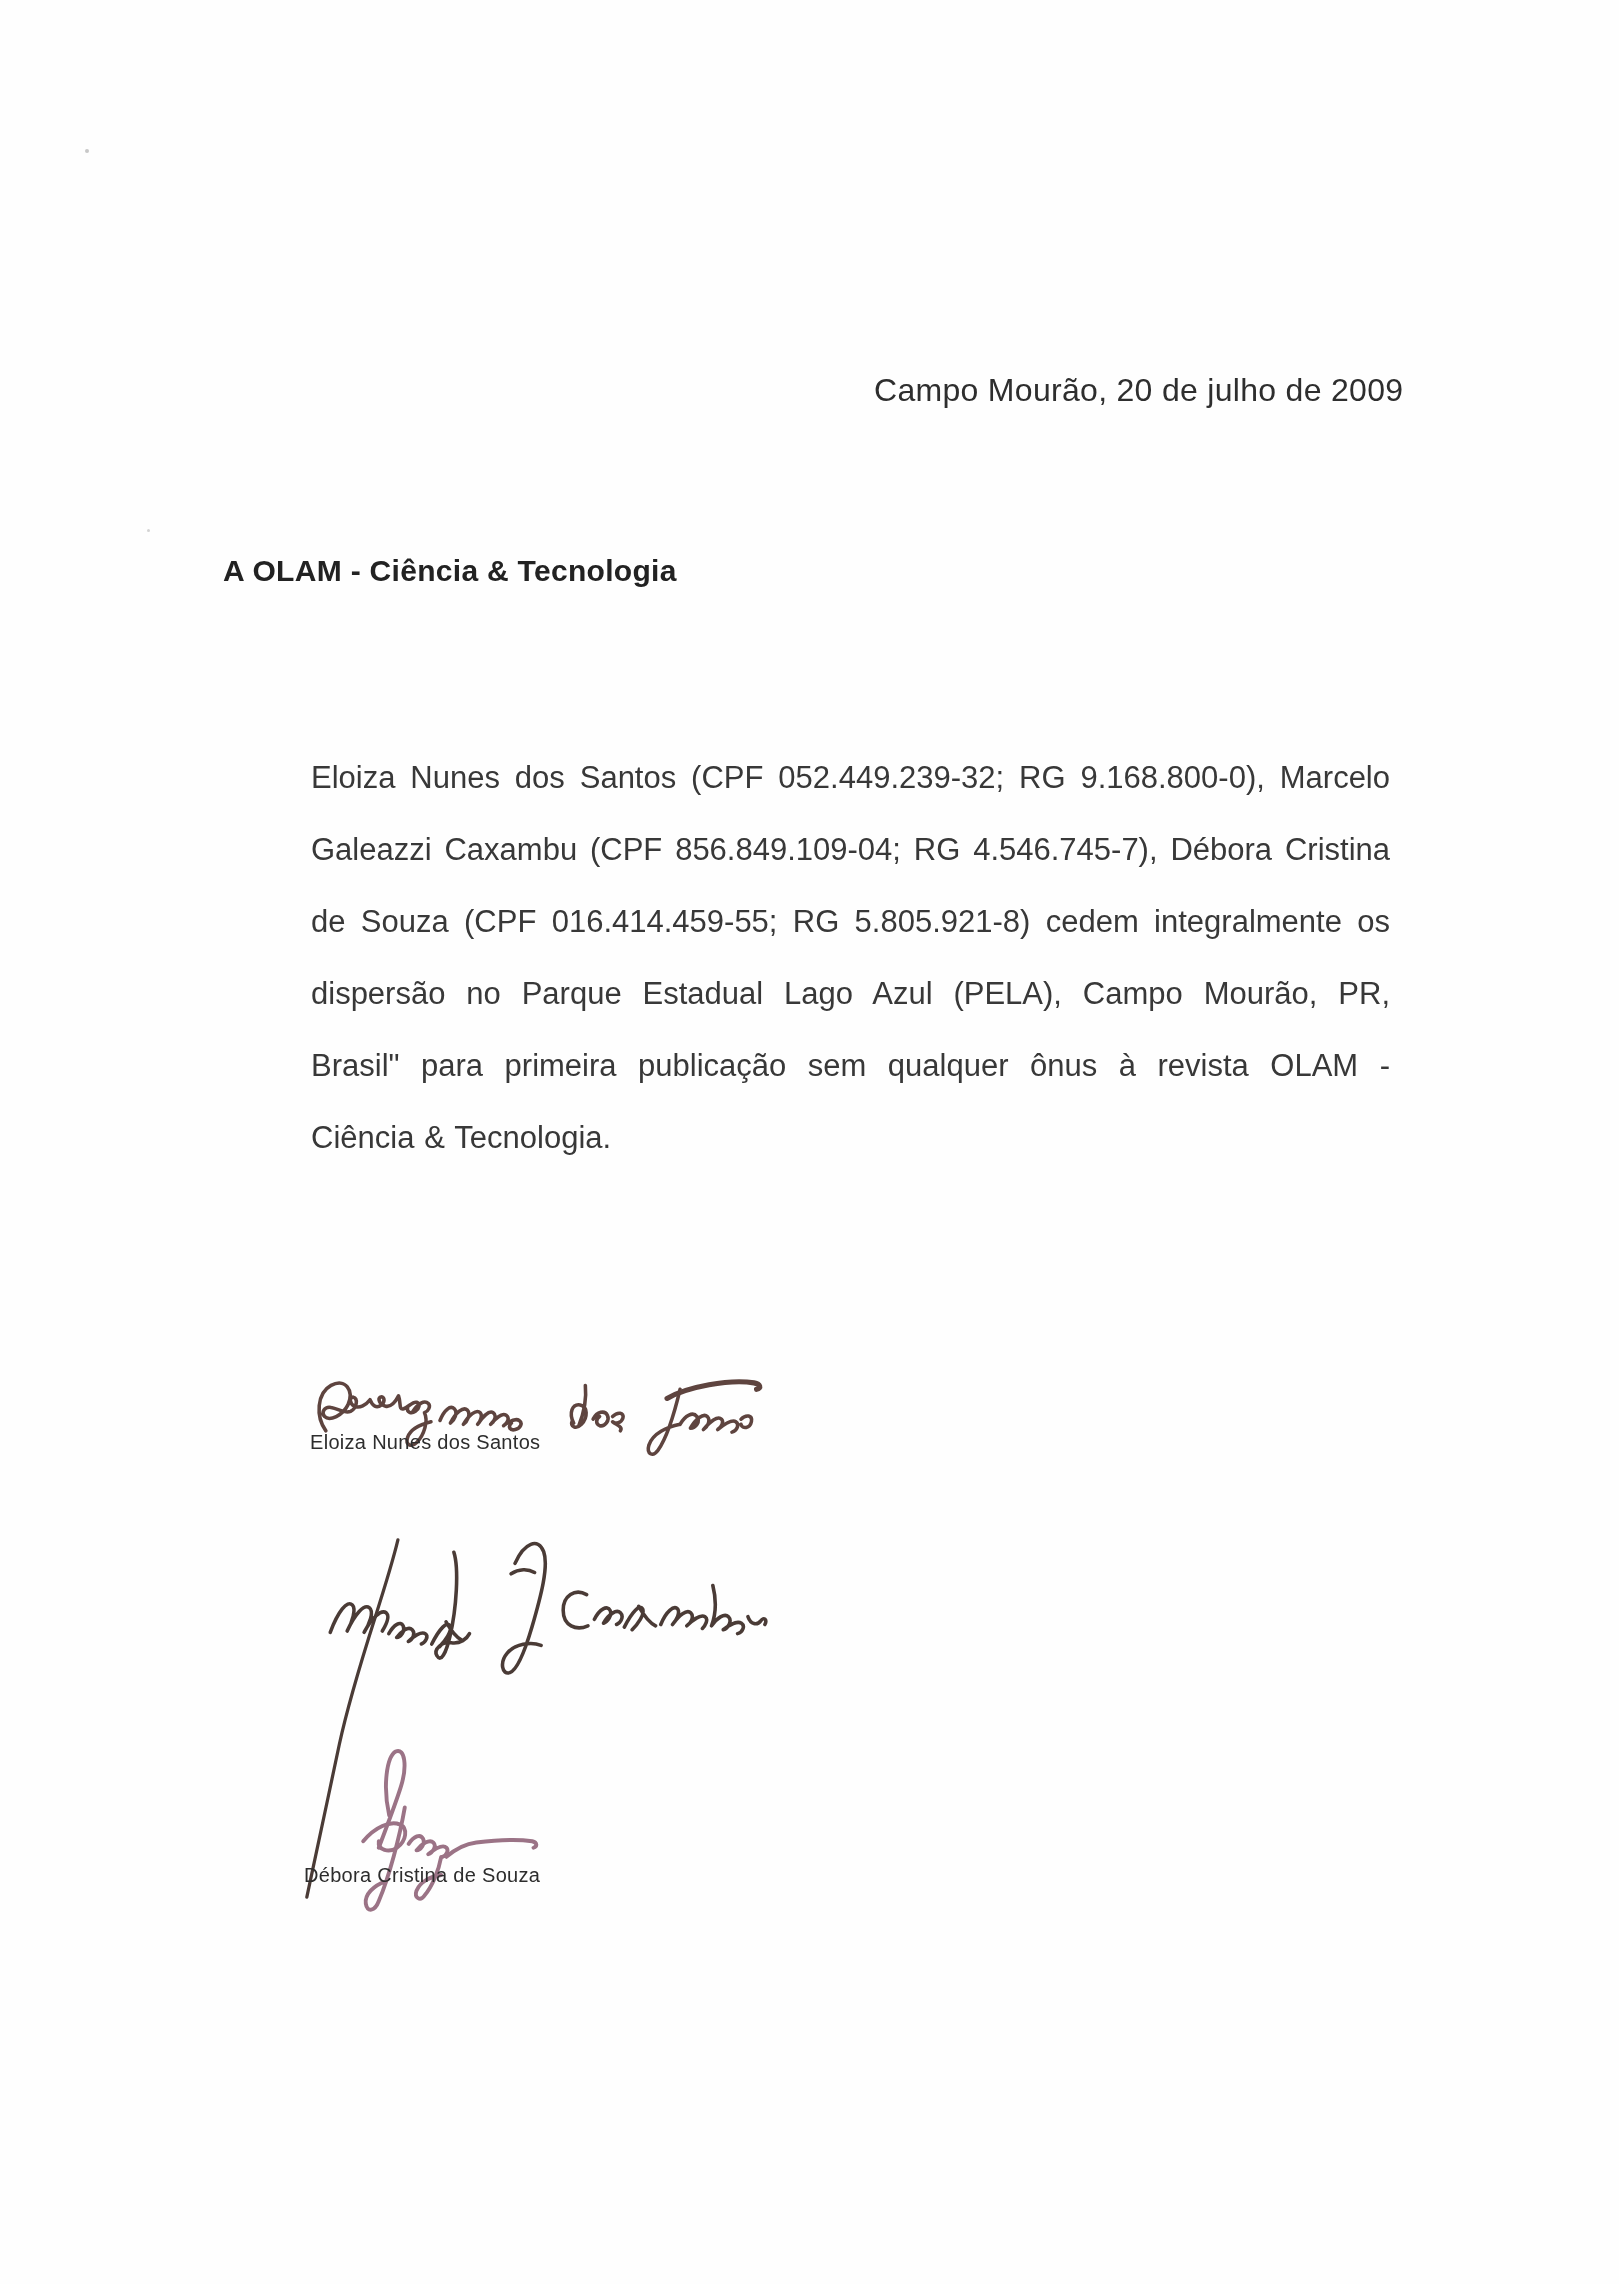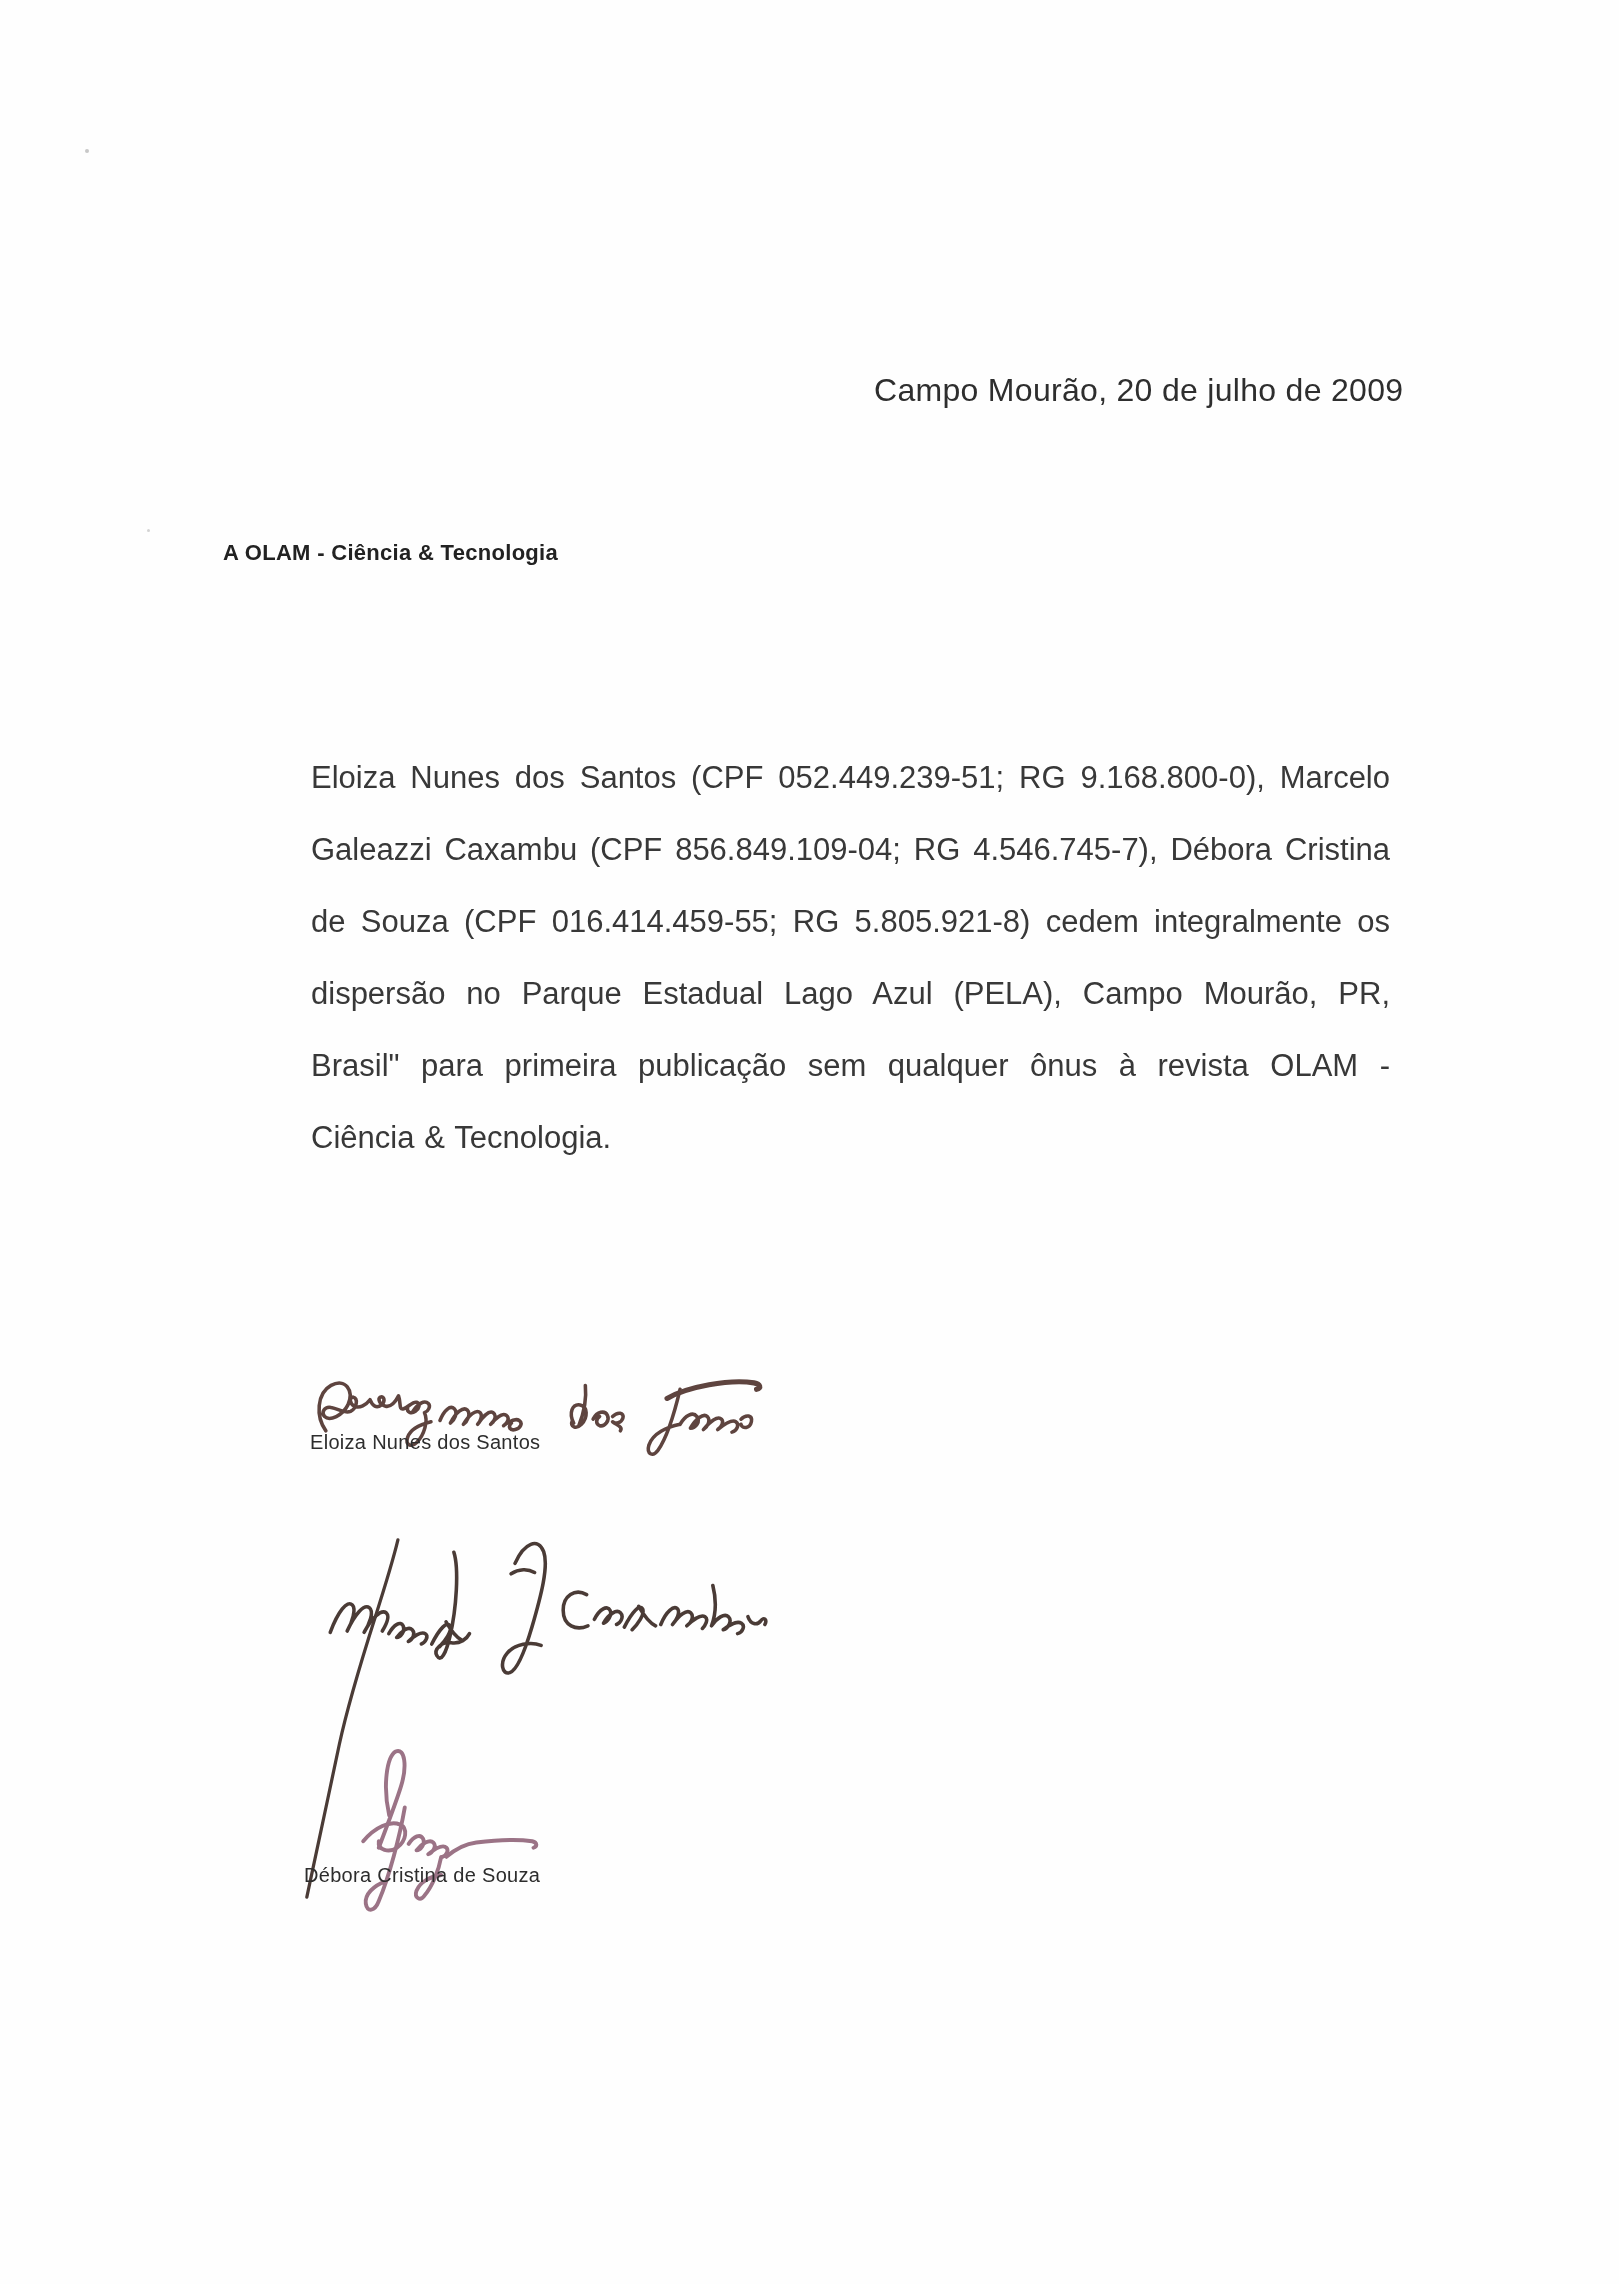--- a/index.html
+++ b/index.html
@@ -12,22 +12,22 @@
     font-family: "Liberation Sans", sans-serif;
     color: #3a3a3a;
   }
   .scan-text { position: absolute; white-space: nowrap; }
   .date-line {
     left: 874px; top: 371px;
     font-size: 32px; line-height: 38px;
     color: #2e2e2e; letter-spacing: 0.3px;
   }
   .recipient-line {
-    left: 223px; top: 533px;
-    font-size: 22px; line-height: 39px;
+    left: 223px; top: 551px;
+    font-size: 30px; line-height: 39px;
     font-weight: bold; color: #222222; letter-spacing: 0.3px;
   }
   .body-block {
     position: absolute;
     left: 311px; top: 742px;
     width: 1079px;
     font-size: 31px;
     color: #383838;
   }
   .body-line {
@@ -68,21 +68,21 @@
 <div class="page">
 
   <div class="speck speck-1"></div>
   <div class="speck speck-2"></div>
 
   <div class="scan-text date-line">Campo Mourão, 20 de julho de 2009</div>
 
   <div class="scan-text recipient-line">A OLAM - Ciência &amp; Tecnologia</div>
 
   <div class="body-block">
-    <div class="body-line">Eloiza Nunes dos Santos (CPF 052.449.239-51; RG 9.168.800-0), Marcelo</div>
+    <div class="body-line">Eloiza Nunes dos Santos (CPF 052.449.239-32; RG 9.168.800-0), Marcelo</div>
     <div class="body-line">Galeazzi Caxambu (CPF 856.849.109-04; RG 4.546.745-7), Débora Cristina</div>
     <div class="body-line">de Souza (CPF 016.414.459-55; RG 5.805.921-8) cedem integralmente os</div>
     <div class="body-line">dispersão no Parque Estadual Lago Azul (PELA), Campo Mourão, PR,</div>
     <div class="body-line">Brasil" para primeira publicação sem qualquer ônus à revista OLAM -</div>
     <div class="body-line last">Ciência &amp; Tecnologia.</div>
   </div>
 
   <svg class="sig-svg svg-eloiza" width="465" height="120" viewBox="0 0 715 185">
     <g fill="none" stroke="#5e443f" stroke-width="5.5" stroke-linecap="round" stroke-linejoin="round">
       <path d="M22,120 C6,98 8,62 30,50 C52,38 66,58 56,80 C48,96 28,106 20,98 C14,92 20,82 30,84 C42,86 50,94 60,90 C70,85 72,70 64,68 C58,68 58,78 66,82 C74,86 84,80 90,72 C94,82 100,86 108,80 C114,74 112,66 106,68 C102,70 104,80 114,82 C124,84 130,74 134,66 C138,78 134,88 142,86 C150,83 156,74 162,76 C168,78 166,86 160,90 C154,94 146,92 148,84 M156,90 C164,78 174,72 180,78 C184,82 180,90 174,92 C180,104 174,126 162,138 C154,146 144,142 148,130 C152,118 168,110 184,106"></path>

